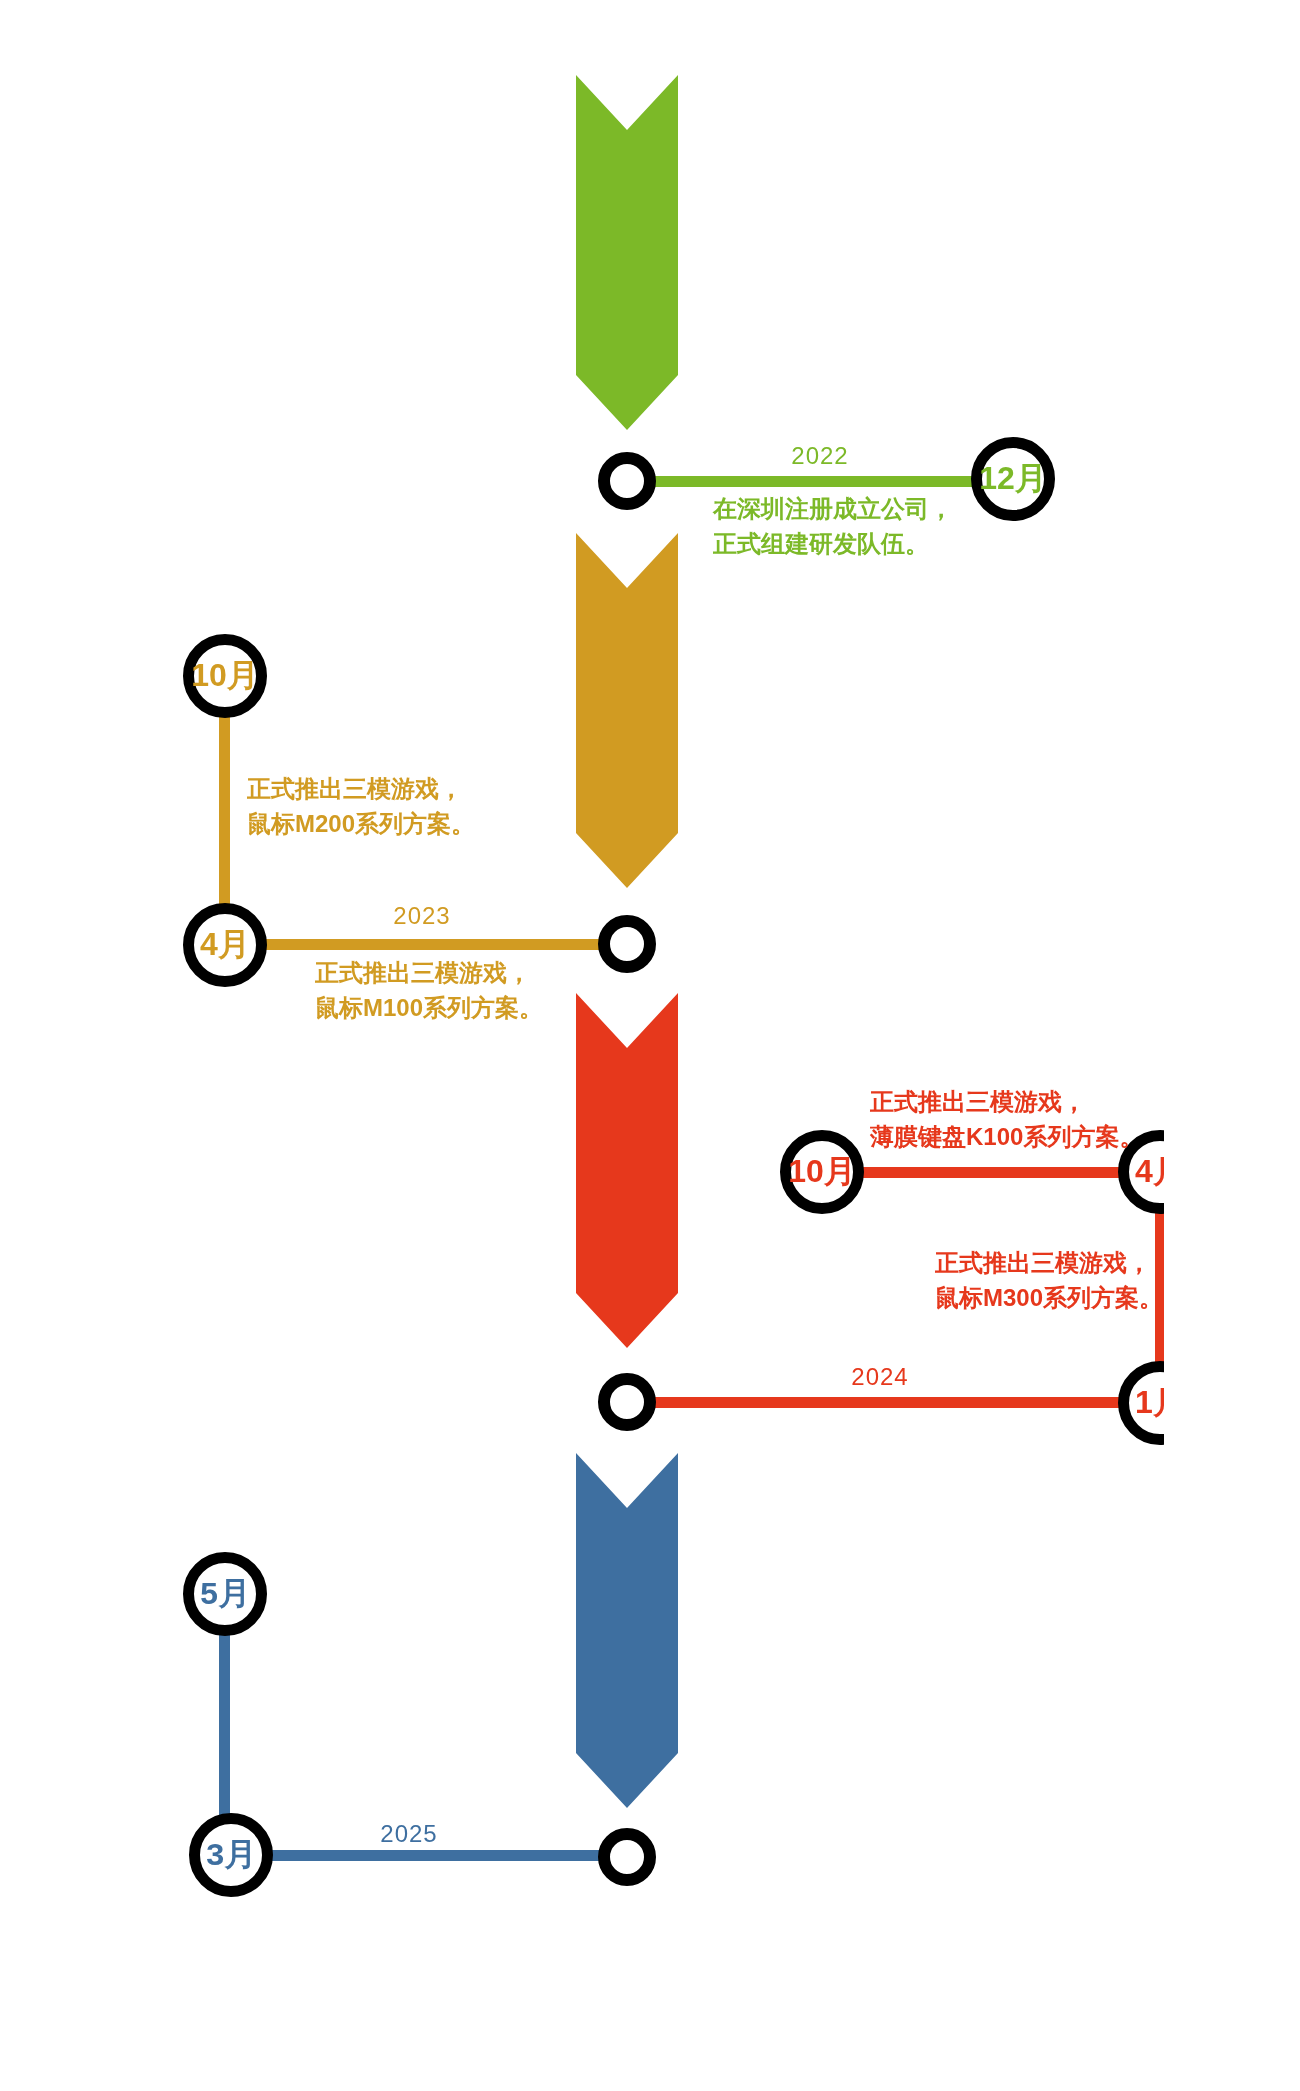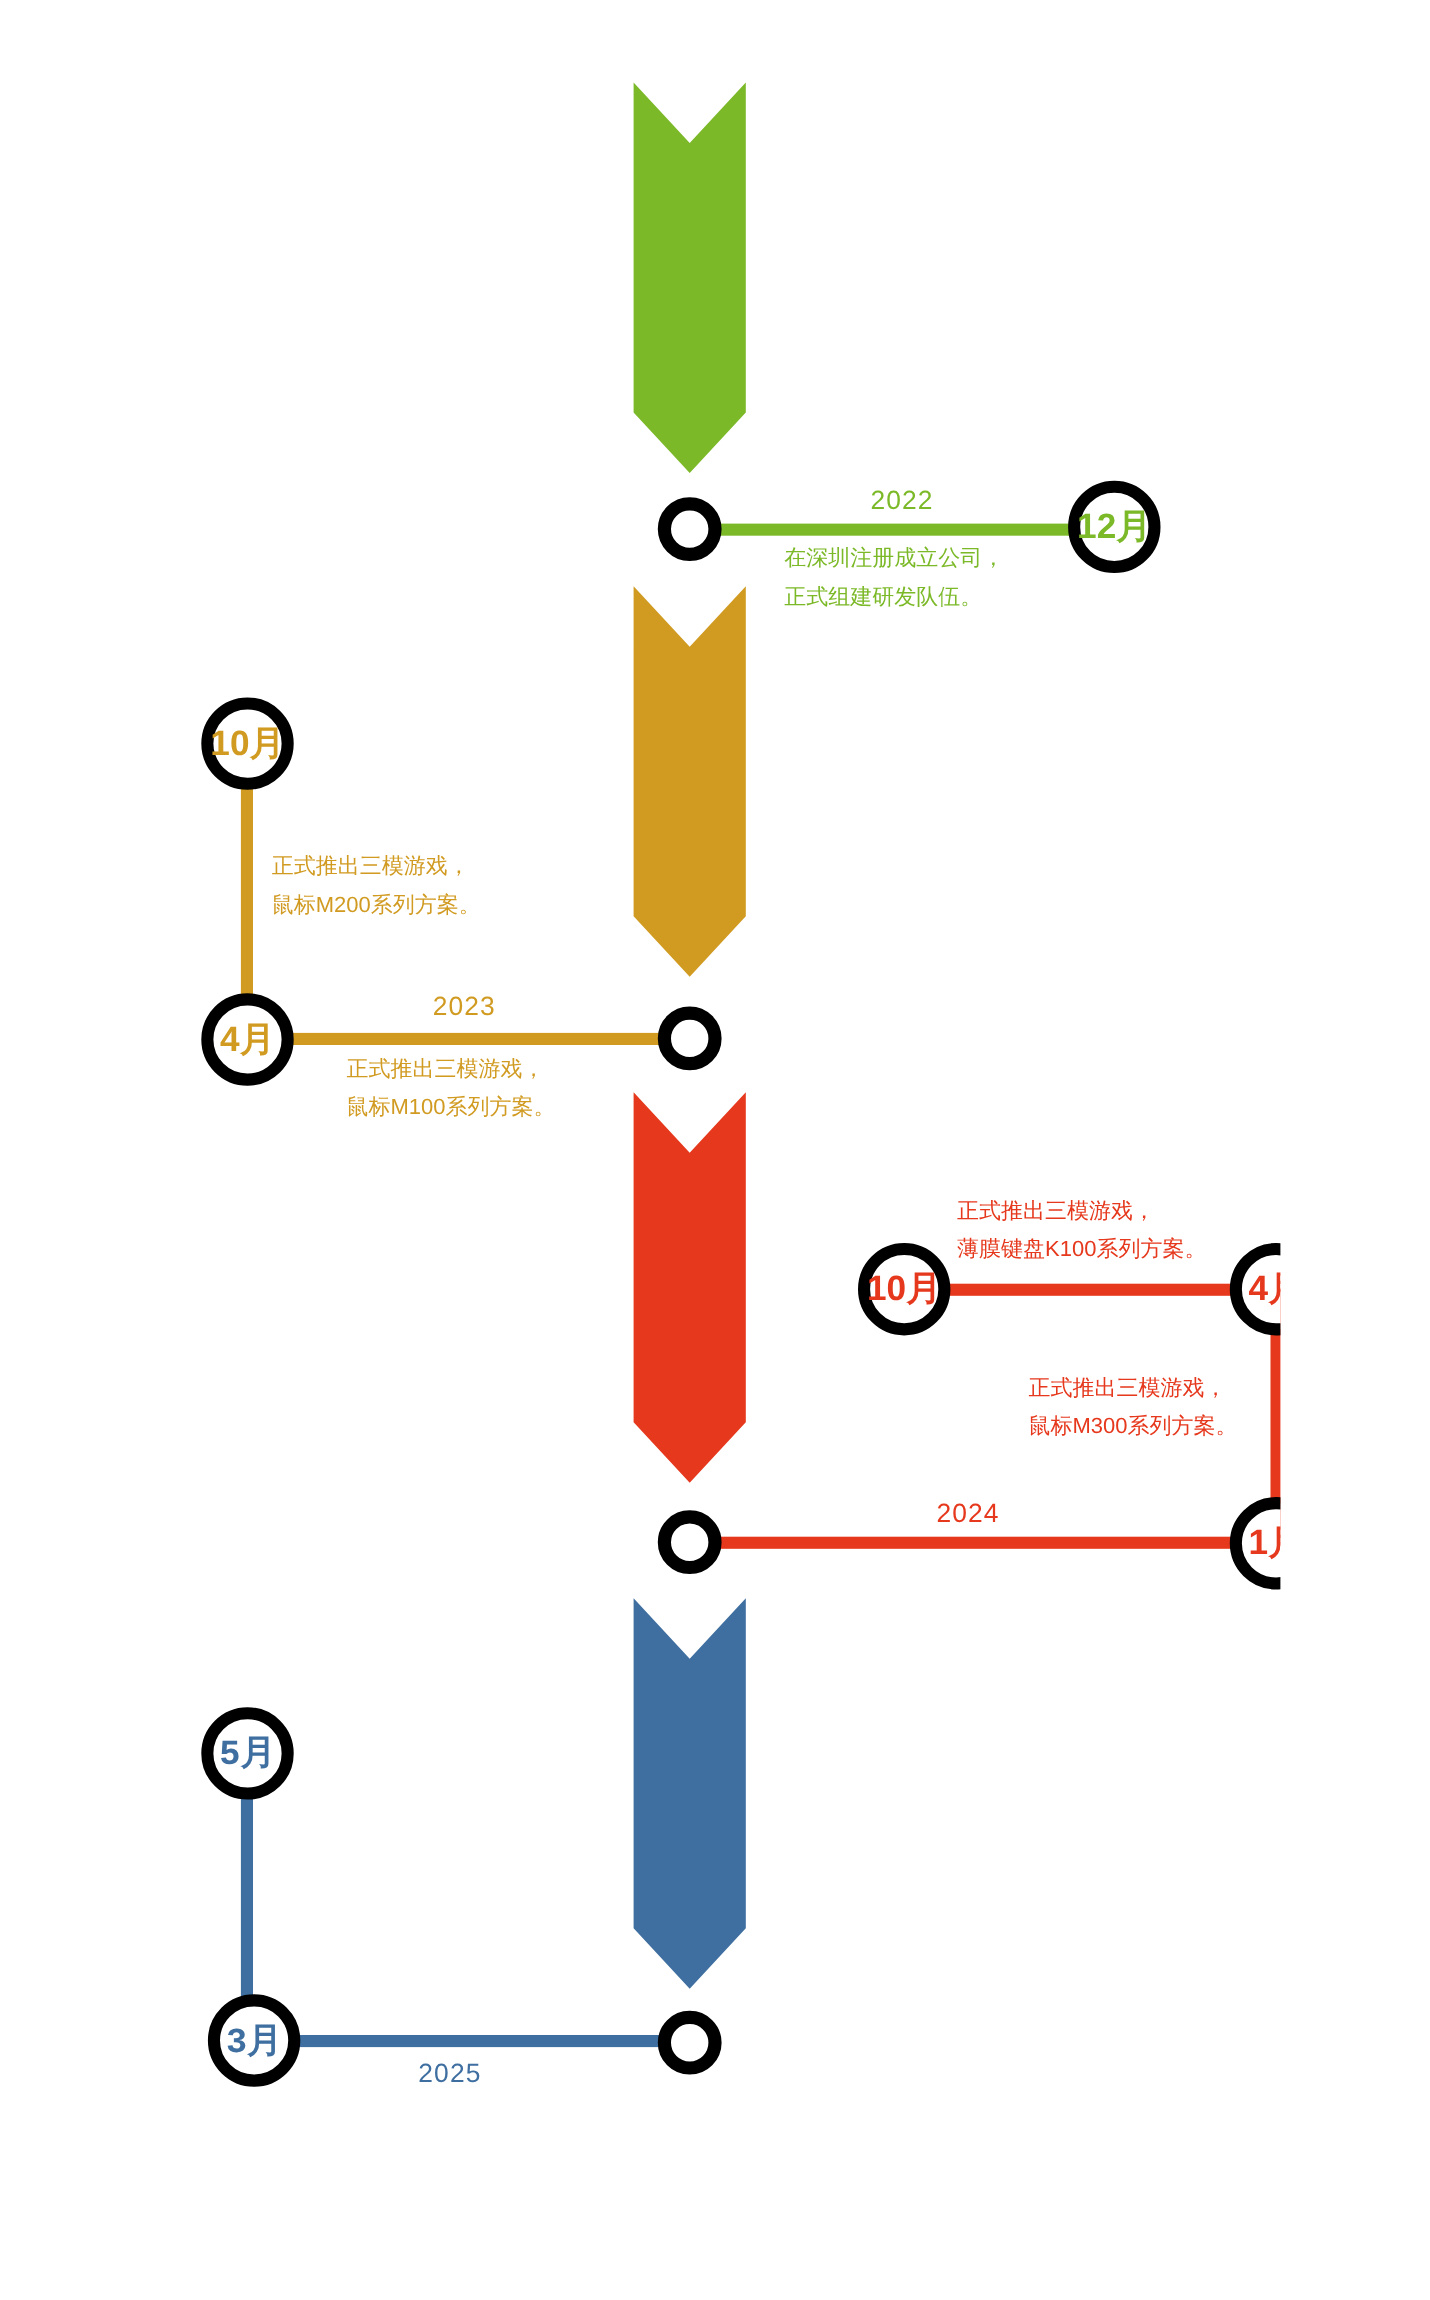--- a/index.html
+++ b/index.html
@@ -23,21 +23,21 @@
     position:absolute;width:84px;height:84px;box-sizing:border-box;
     border:11px solid;border-radius:50%;background:#fff;z-index:3;
     display:flex;align-items:center;justify-content:center;
   }
   .mlabel{font-size:32px;font-weight:700;white-space:nowrap;}
   .year{
     position:absolute;transform:translate(-50%,-50%);z-index:4;
     font-size:24px;font-weight:400;letter-spacing:1px;white-space:nowrap;
   }
   .desc{
-    position:absolute;z-index:4;font-size:20px;font-weight:400;
+    position:absolute;z-index:4;font-size:24px;font-weight:700;
     line-height:35px;white-space:nowrap;
   }
 </style>
 </head>
 <body>
 
 <div id="canvas">
 
   <div class="hline bg-green" style="left:627px;top:476px;width:386px"></div>
   <div class="vline bg-gold" style="left:219px;top:676px;height:268px"></div>
@@ -81,21 +81,21 @@
   <div class="mcircle b-blue" style="left:183px;top:1552px">
     <span class="mlabel c-blue">5月</span>
   </div>
   <div class="mcircle b-blue" style="left:189px;top:1813px">
     <span class="mlabel c-blue">3月</span>
   </div>
 
   <div class="year c-green" style="left:820px;top:456px">2022</div>
   <div class="year c-gold" style="left:422px;top:916px">2023</div>
   <div class="year c-red" style="left:880px;top:1377px">2024</div>
-  <div class="year c-blue" style="left:409px;top:1886px">2025</div>
+  <div class="year c-blue" style="left:409px;top:1834px">2025</div>
 
   <div class="desc c-green" style="left:713px;top:491px">
     <div>在深圳注册成立公司，</div>
     <div>正式组建研发队伍。</div>
   </div>
   <div class="desc c-gold" style="left:247px;top:771px">
     <div>正式推出三模游戏，</div>
     <div>鼠标M200系列方案。</div>
   </div>
   <div class="desc c-gold" style="left:315px;top:955px">

